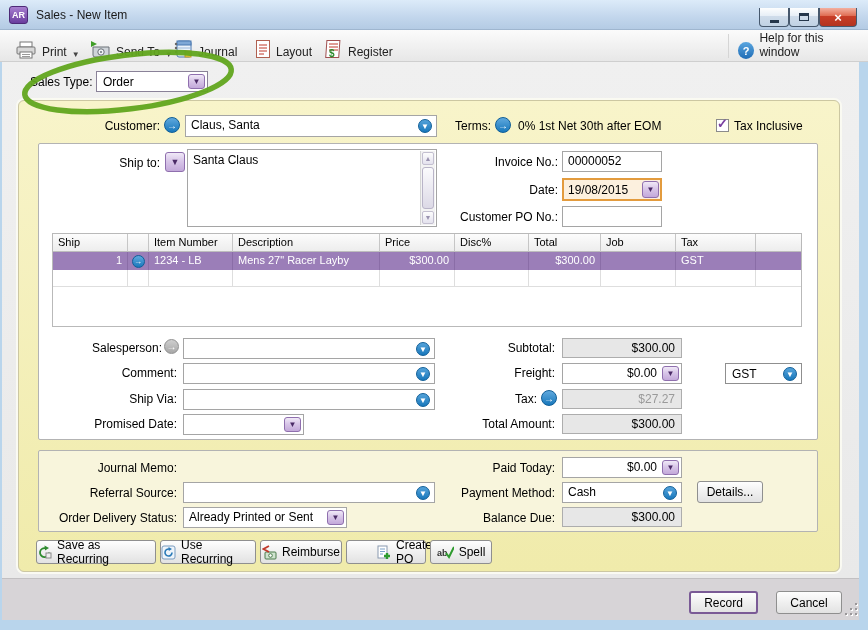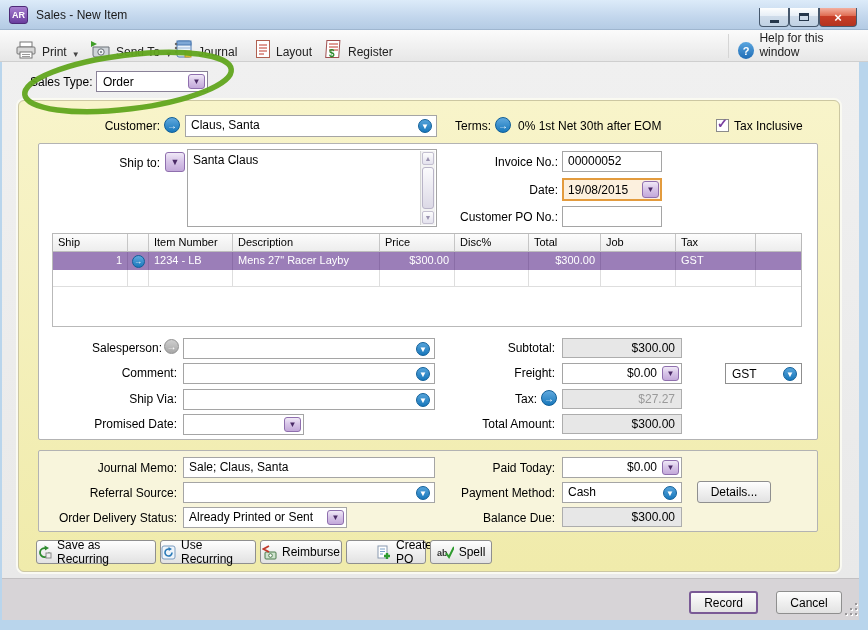--- a/index.html
+++ b/index.html
@@ -335,23 +335,20 @@
   <div class="abs field ro" style="left:562px; top:389px; width:120px; height:20px;">
     <span class="valr2 abs muted">$27.27</span>
   </div>
   <div class="abs lbl rlbl" style="left:440px; top:417px; width:115px;">Total Amount:</div>
   <div class="abs field ro" style="left:562px; top:414px; width:120px; height:20px;">
     <span class="valr2 abs">$300.00</span>
   </div>
 
   <div class="abs bottom-panel"></div>
   <div class="abs lbl rlbl" style="left:40px; top:461px; width:137px;">Journal Memo:</div>
-  <div class="abs field" style="left:183px; top:457px; width:252px; height:21px;">
-    <span class="val">Sale; Claus, Santa</span>
-  </div>
   <div class="abs lbl rlbl" style="left:40px; top:486px; width:137px;">Referral Source:</div>
   <div class="abs field" style="left:183px; top:482px; width:252px; height:21px;">
     <span class="val"></span>
     <span class="bluedd">▼</span>
   </div>
   <div class="abs lbl rlbl" style="left:30px; top:511px; width:147px;">Order Delivery Status:</div>
   <div class="abs field" style="left:183px; top:507px; width:164px; height:21px;">
     <span class="val">Already Printed or Sent</span>
     <span class="pbtn">▼</span>
   </div>
@@ -359,21 +356,21 @@
   <div class="abs lbl rlbl" style="left:440px; top:461px; width:115px;">Paid Today:</div>
   <div class="abs field" style="left:562px; top:457px; width:120px; height:21px;">
     <span class="valr">$0.00</span>
     <span class="pbtn">▼</span>
   </div>
   <div class="abs lbl rlbl" style="left:430px; top:486px; width:125px;">Payment Method:</div>
   <div class="abs field" style="left:562px; top:482px; width:120px; height:21px;">
     <span class="val">Cash</span>
     <span class="bluedd">▼</span>
   </div>
-  <div class="abs btn" style="left:697px; top:481px; width:74px; height:22px;">
+  <div class="abs btn" style="left:697px; top:481px; width:66px; height:22px;">
     <span>Details...</span>
   </div>
   <div class="abs lbl rlbl" style="left:440px; top:511px; width:115px;">Balance Due:</div>
   <div class="abs field ro" style="left:562px; top:507px; width:120px; height:20px;">
     <span class="valr2 abs">$300.00</span>
   </div>
 
   <div class="abs btn" style="left:36px; top:540px; width:120px; height:24px;">
     <span>
       <svg width="15" height="15" viewBox="0 0 15 15">

